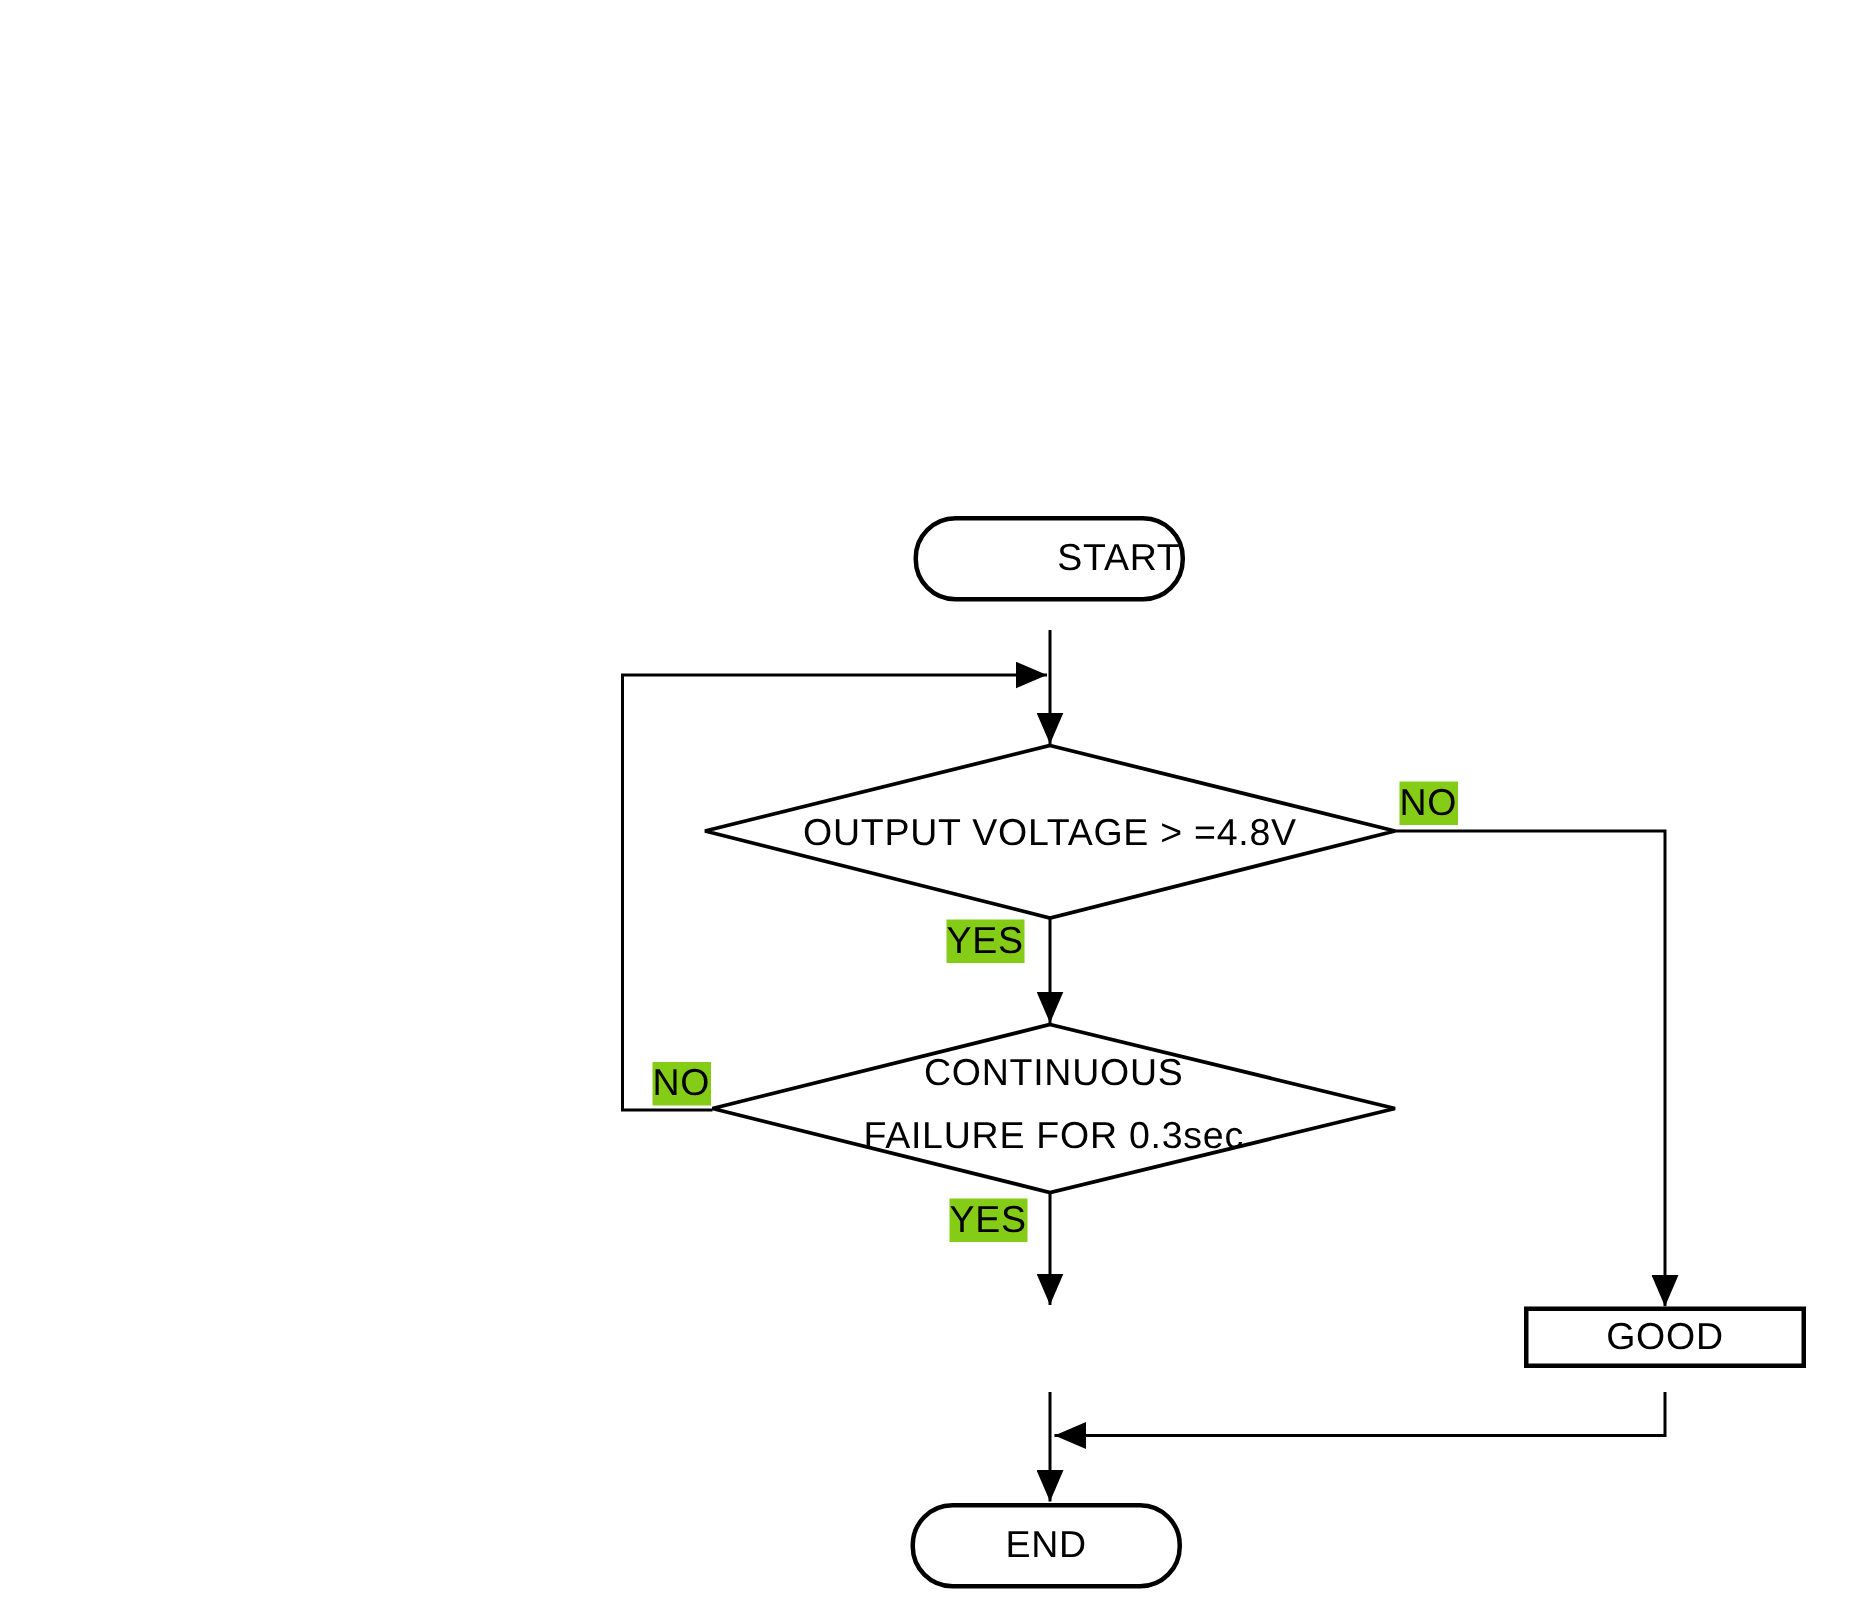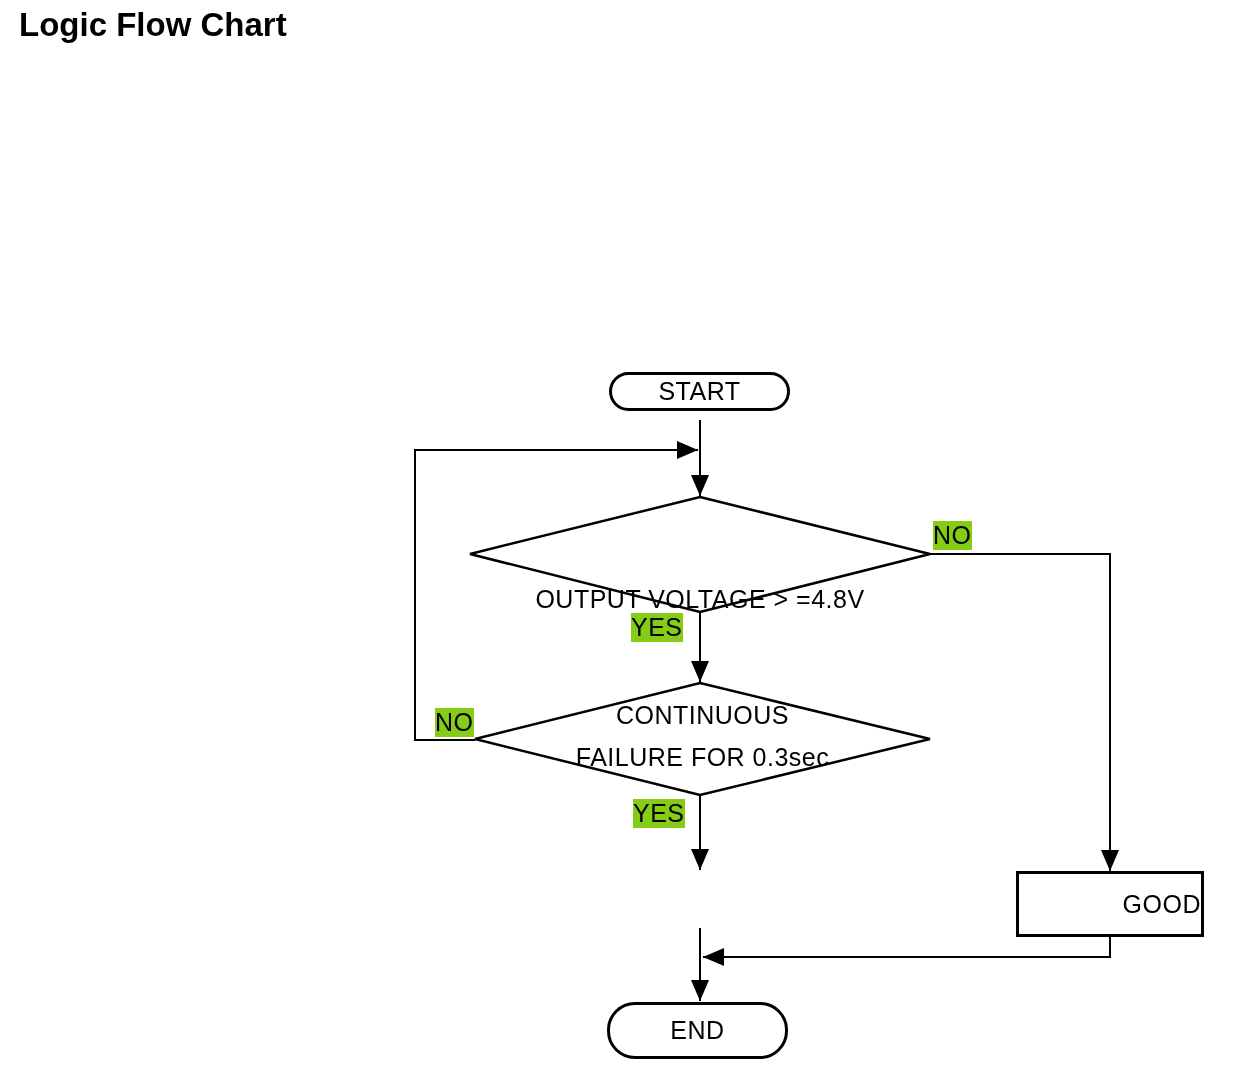--- a/index.html
+++ b/index.html
@@ -80,21 +80,20 @@
     background: #84cc16;
     color: #000000;
     white-space: nowrap;
   }
 </style>
 </head>
 <body>
 
 <div id="page">
 
-  <div id="page-title">Logic Flow Chart</div>
 
   <svg id="connectors" viewBox="0 0 1248 1072" xmlns="http://www.w3.org/2000/svg">
     <defs>
       <marker id="arrow" markerUnits="userSpaceOnUse" markerWidth="22" markerHeight="18" refX="21" refY="9" orient="auto">
         <path d="M0,0 L21,9 L0,18 Z" fill="#000000"></path>
       </marker>
     </defs>
 
     <polygon class="diamond" points="700,497 930,554 700,612 470,554"></polygon>
     <polygon class="diamond" points="700,683 930,739 700,795 475,739"></polygon>
@@ -107,35 +106,35 @@
 
     <polyline class="edge" points="700,612 700,682" marker-end="url(#arrow)"></polyline>
 
     <polyline class="edge" points="700,795 700,870" marker-end="url(#arrow)"></polyline>
 
     <polyline class="edge" points="700,928 700,1001" marker-end="url(#arrow)"></polyline>
 
     <polyline class="edge" points="1110,928 1110,957 703,957" marker-end="url(#arrow)"></polyline>
   </svg>
 
-  <div class="node terminator" style="left:609px; top:372px; width:181px; height:39px;">
+  <div class="node terminator" style="left:609px; top:344px; width:181px; height:57px;justify-content:flex-end;">
     <span>START</span>
   </div>
 
-  <div class="diamond-text" style="left:470px; top:497px; width:460px; height:115px;justify-content:flex-end;">
+  <div class="diamond-text" style="left:470px; top:497px; width:460px; height:115px;">
     <span>OUTPUT VOLTAGE &gt; =4.8V</span>
   </div>
 
   <div class="diamond-text" style="left:475px; top:683px; width:455px; height:106px;gap:16px;">
     <span>CONTINUOUS</span>
     <span>FAILURE FOR 0.3sec</span>
   </div>
 
 
-  <div class="node" style="left:1016px; top:871px; width:188px; height:66px;justify-content:flex-end;">
+  <div class="node" style="left:1016px; top:871px; width:188px; height:41px;">
     <span>GOOD</span>
   </div>
 
   <div class="node terminator" style="left:607px; top:1002px; width:181px; height:57px;">
     <span>END</span>
   </div>
 
   <div class="edge-label" style="left:933px; top:521px;">NO</div>
   <div class="edge-label" style="left:631px; top:613px;">YES</div>
   <div class="edge-label" style="left:435px; top:708px;">NO</div>

